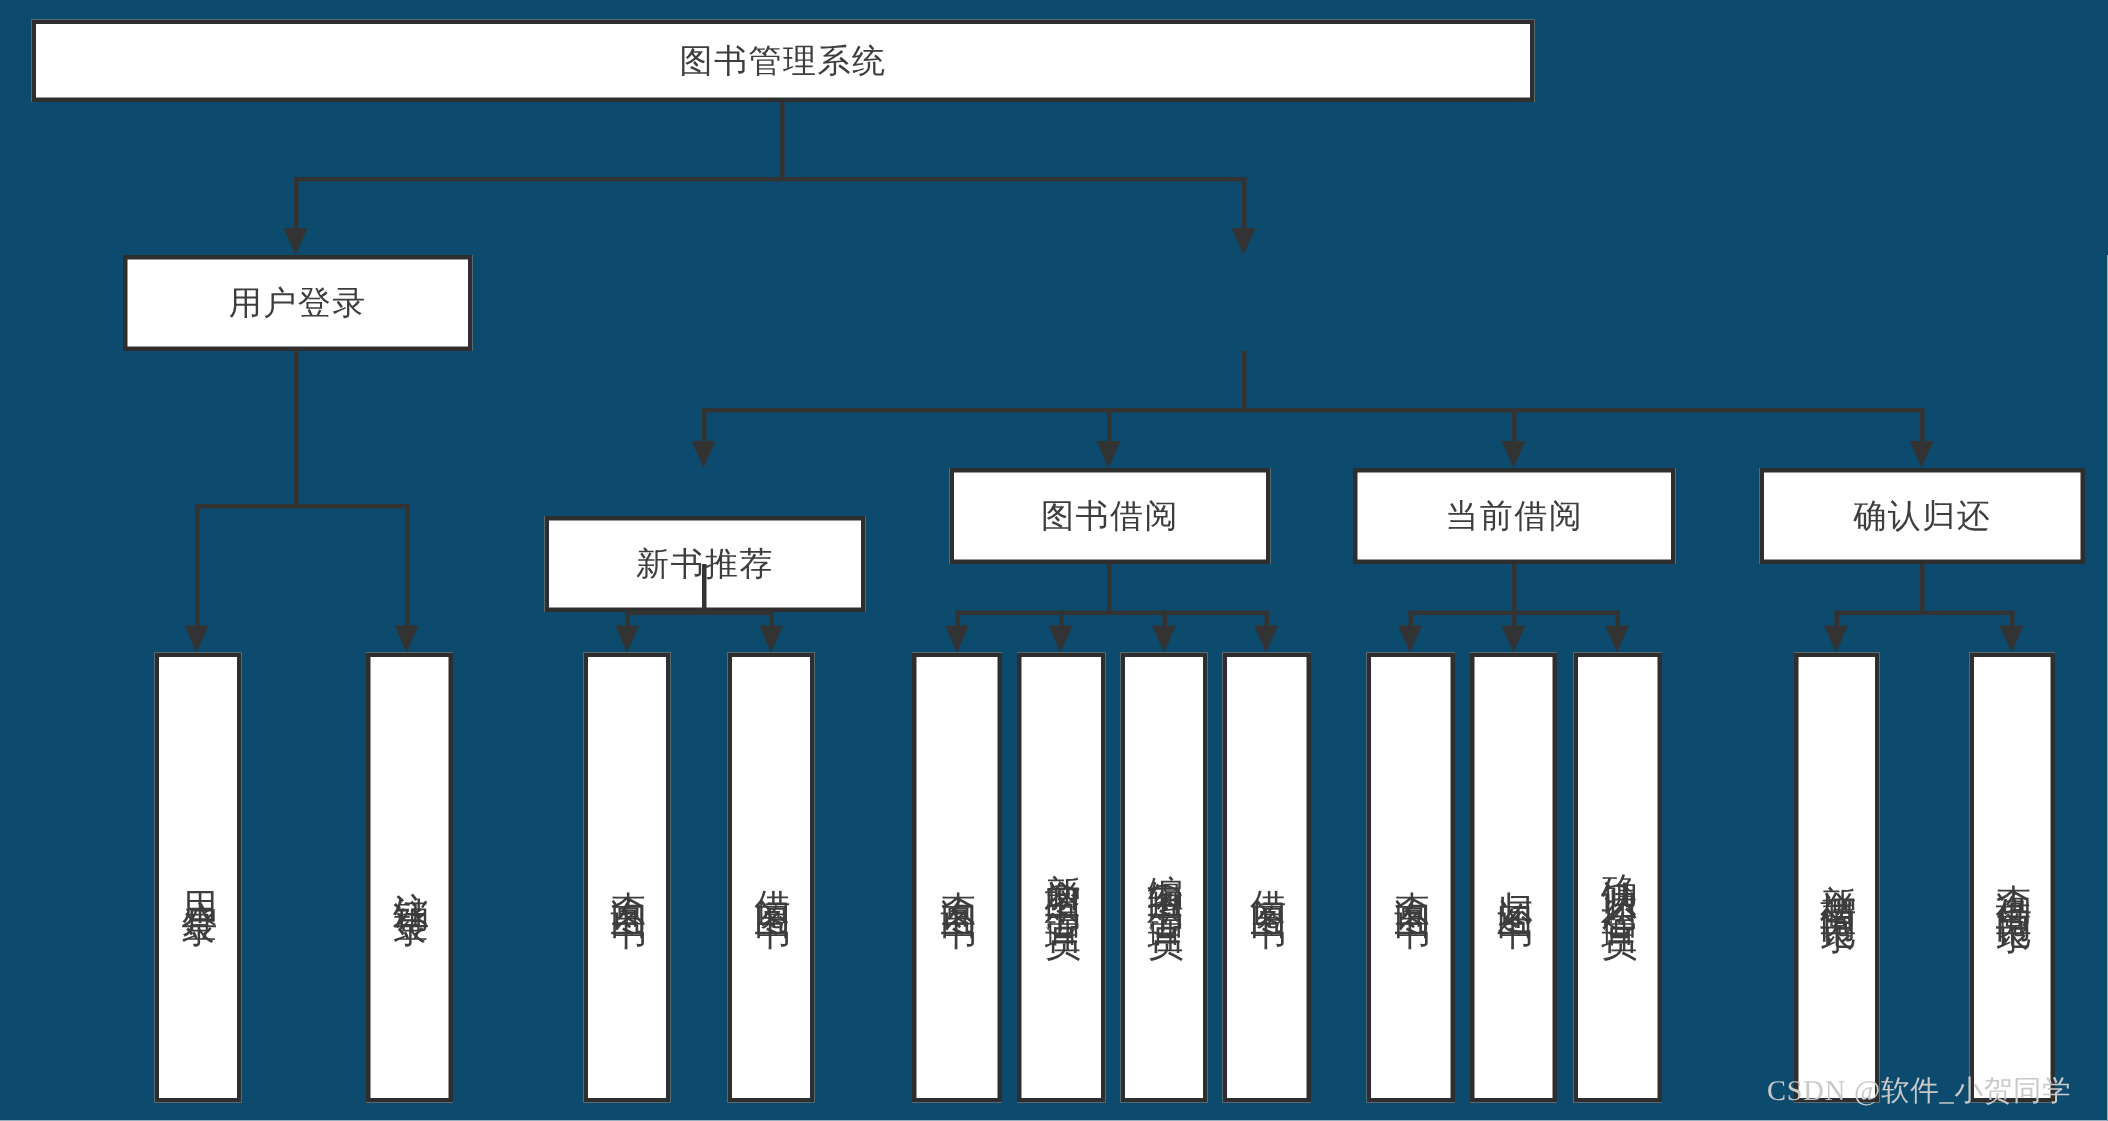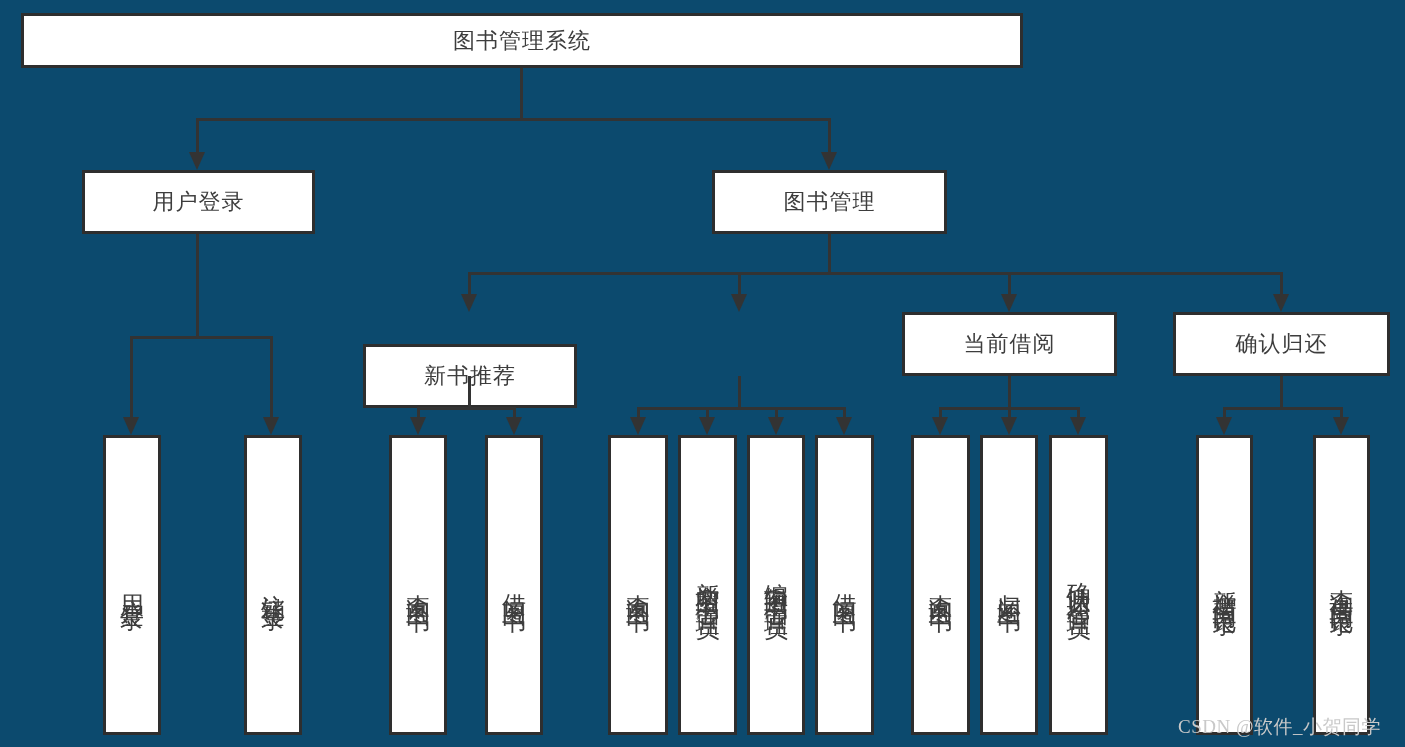--- a/index.html
+++ b/index.html
@@ -41,23 +41,20 @@
   <div class="v" style="left:520px;top:68px;height:50px;"></div>
   <div class="h" style="left:196px;top:118px;width:635px;"></div>
   <div class="v" style="left:196px;top:118px;height:36px;"></div>
   <div class="arrow" style="left:189px;top:152px;"></div>
   <div class="v" style="left:828px;top:118px;height:36px;"></div>
   <div class="arrow" style="left:821px;top:152px;"></div>
 
   <div class="box" style="left:82px;top:170px;width:233px;height:64px;">
     <span class="hlabel">用户登录</span>
   </div>
-  <div class="box" style="left:712px;top:170px;width:235px;height:64px;">
-    <span class="hlabel">图书管理</span>
-  </div>
 
   <div class="v" style="left:196px;top:234px;height:102px;"></div>
   <div class="h" style="left:130px;top:336px;width:143px;"></div>
   <div class="v" style="left:130px;top:336px;height:82px;"></div>
   <div class="arrow" style="left:123px;top:417px;"></div>
   <div class="v" style="left:270px;top:336px;height:82px;"></div>
   <div class="arrow" style="left:263px;top:417px;"></div>
 
   <div class="v" style="left:828px;top:234px;height:39px;"></div>
   <div class="h" style="left:468px;top:272px;width:814px;"></div>
@@ -65,20 +62,23 @@
   <div class="arrow" style="left:461px;top:294px;"></div>
   <div class="v" style="left:738px;top:272px;height:23px;"></div>
   <div class="arrow" style="left:731px;top:294px;"></div>
   <div class="v" style="left:1008px;top:272px;height:23px;"></div>
   <div class="arrow" style="left:1001px;top:294px;"></div>
   <div class="v" style="left:1280px;top:272px;height:23px;"></div>
   <div class="arrow" style="left:1273px;top:294px;"></div>
 
   <div class="box" style="left:363px;top:312px;width:214px;height:64px;margin-top:32px;">
     <span class="hlabel">新书推荐</span>
+  </div>
+  <div class="box" style="left:633px;top:312px;width:214px;height:64px;">
+    <span class="hlabel">图书借阅</span>
   </div>
   <div class="box" style="left:902px;top:312px;width:215px;height:64px;">
     <span class="hlabel">当前借阅</span>
   </div>
   <div class="box" style="left:1173px;top:312px;width:217px;height:64px;">
     <span class="hlabel">确认归还</span>
   </div>
 
   <div class="v" style="left:468px;top:376px;height:31px;"></div>
   <div class="h" style="left:417px;top:407px;width:99px;"></div>

